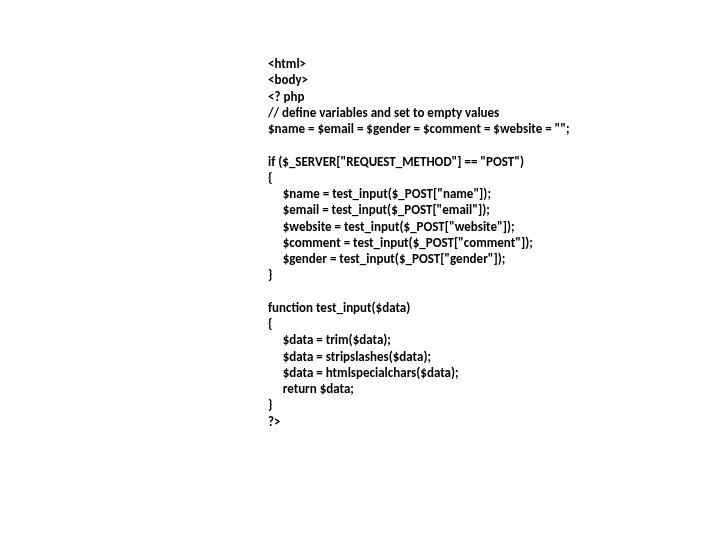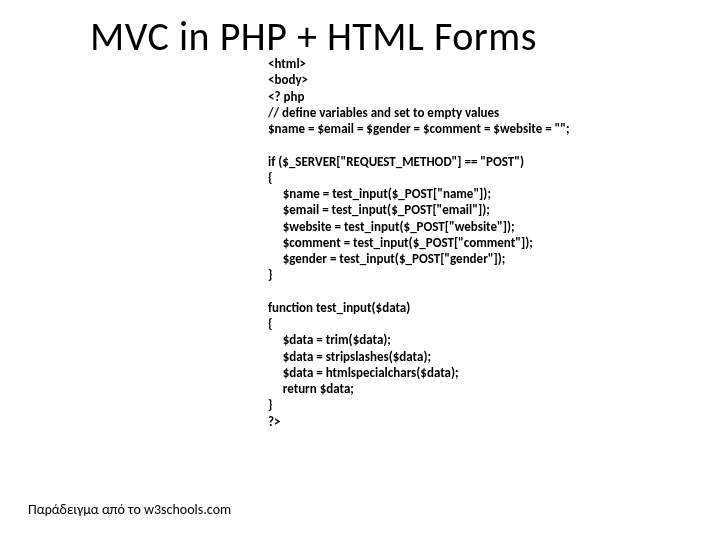--- a/index.html
+++ b/index.html
@@ -48,21 +48,20 @@
     bottom: 22px;
     left: 28px;
     font-size: 14px;
     font-weight: 400;
   }
 </style>
 </head>
 <body>
 
 <div class="slide">
-  <div class="title">MVC in PHP + HTML Forms</div>
   <div class="code">&lt;html&gt;
 &lt;body&gt;
 &lt;? php
 // define variables and set to empty values
 $name = $email = $gender = $comment = $website = "";
 
 if ($_SERVER["REQUEST_METHOD"] == "POST")
 {
      $name = test_input($_POST["name"]);
      $email = test_input($_POST["email"]);
@@ -72,14 +71,13 @@
 }
 
 function test_input($data)
 {
      $data = trim($data);
      $data = stripslashes($data);
      $data = htmlspecialchars($data);
      return $data;
 }
 ?&gt;</div>
-  <div class="footnote">Παράδειγμα από το w3schools.com</div>
 </div>
 
 </body></html>

